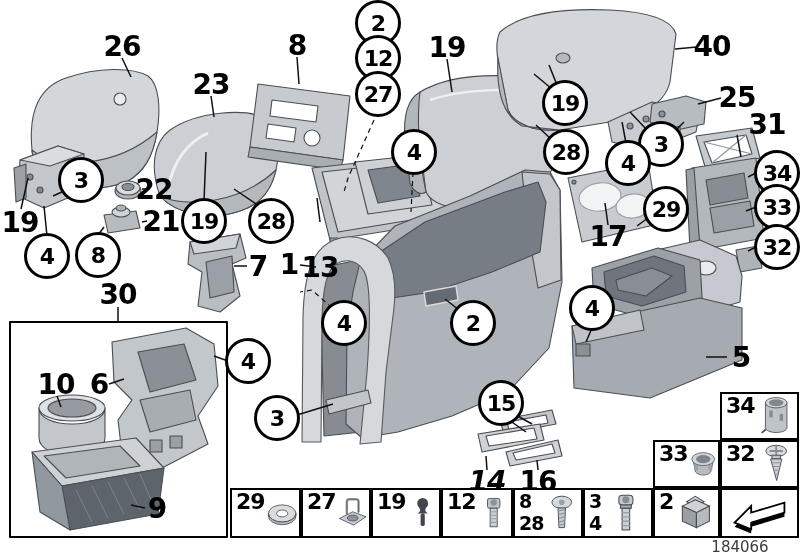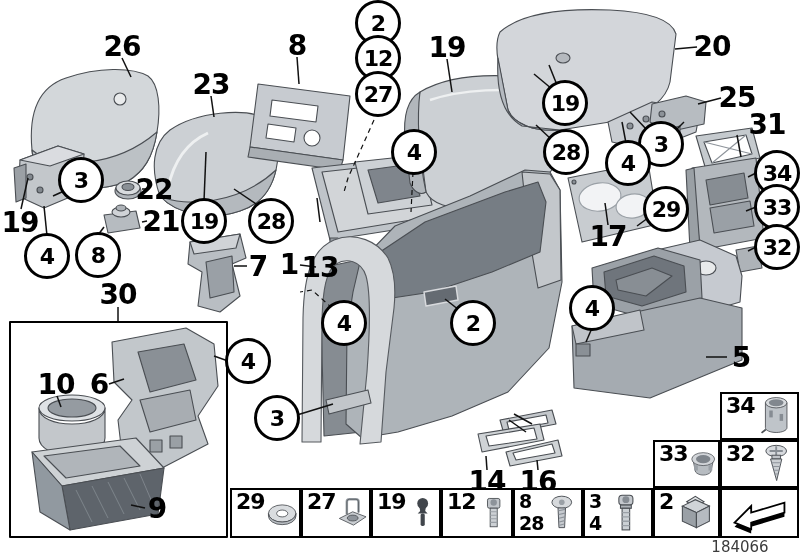--- a/index.html
+++ b/index.html
@@ -300,36 +300,36 @@
     <path d="M413,172 L411,212" stroke-dasharray="5 4" stroke-width="1.2"></path>
     <path d="M332,308 L312,290 L300,292" stroke-dasharray="5 4" stroke-width="1.2"></path>
   </g>
 </svg>
 
 <div id="callout-layer">
       <div class="callout plain" style="left: 122px; top: 46px;">26</div>
       <div class="callout plain" style="left: 297px; top: 45px;">8</div>
       <div class="callout plain" style="left: 211px; top: 84px;">23</div>
       <div class="callout plain" style="left: 447px; top: 47px;">19</div>
-      <div class="callout plain" style="left: 712px; top: 46px;">20</div>
+      <div class="callout plain" style="left: 712px; top: 46px;">40</div>
       <div class="callout plain" style="left: 737px; top: 97px;">25</div>
       <div class="callout plain" style="left: 737px; top: 124px; margin-left: 30px;">31</div>
       <div class="callout plain" style="left: 154px; top: 189px;">22</div>
       <div class="callout plain" style="left: 161px; top: 221px;">21</div>
       <div class="callout plain" style="left: 20px; top: 222px;">19</div>
       <div class="callout plain" style="left: 320px; top: 235px; margin-top: 32px;">13</div>
       <div class="callout plain" style="left: 608px; top: 236px;">17</div>
       <div class="callout plain" style="left: 258px; top: 266px;">7</div>
       <div class="callout plain" style="left: 289px; top: 264px;">1</div>
       <div class="callout plain" style="left: 118px; top: 294px;">30</div>
       <div class="callout plain" style="left: 56px; top: 384px;">10</div>
       <div class="callout plain" style="left: 99px; top: 384px;">6</div>
       <div class="callout plain" style="left: 157px; top: 508px;">9</div>
       <div class="callout plain" style="left: 741px; top: 357px;">5</div>
-      <div class="callout plain" style="left: 487px; top: 481px;">14</div>
+      <div class="callout plain" style="left: 487px; top: 481px; font-style: italic;">14</div>
       <div class="callout plain" style="left: 538px; top: 481px;">16</div>
       <div class="callout circled" style="left: 378px; top: 23px;">2</div>
       <div class="callout circled" style="left: 378px; top: 58px;">12</div>
       <div class="callout circled" style="left: 378px; top: 94px;">27</div>
       <div class="callout circled" style="left: 414px; top: 152px;">4</div>
       <div class="callout circled" style="left: 565px; top: 103px;">19</div>
       <div class="callout circled" style="left: 566px; top: 152px;">28</div>
       <div class="callout circled" style="left: 661px; top: 144px;">3</div>
       <div class="callout circled" style="left: 628px; top: 163px;">4</div>
       <div class="callout circled" style="left: 777px; top: 173px;">34</div>
@@ -337,20 +337,21 @@
       <div class="callout circled" style="left: 777px; top: 247px;">32</div>
       <div class="callout circled" style="left: 666px; top: 209px;">29</div>
       <div class="callout circled" style="left: 81px; top: 180px;">3</div>
       <div class="callout circled" style="left: 47px; top: 256px;">4</div>
       <div class="callout circled" style="left: 98px; top: 255px;">8</div>
       <div class="callout circled" style="left: 204px; top: 221px;">19</div>
       <div class="callout circled" style="left: 271px; top: 221px;">28</div>
       <div class="callout circled" style="left: 344px; top: 323px;">4</div>
       <div class="callout circled" style="left: 473px; top: 323px;">2</div>
       <div class="callout circled" style="left: 277px; top: 418px;">3</div>
+      <div class="callout circled" style="left: 501px; top: 403px;">15</div>
       <div class="callout circled" style="left: 592px; top: 308px;">4</div>
       <div class="callout circled" style="left: 248px; top: 361px;">4</div>
     </div>
 <div id="legend-layer">
       <div class="legend-box" style="left: 230px; top: 488px; width: 71px; height: 50px;">
         <div class="legend-labels">
           <span>29</span>
         </div>
         <svg>
           <use href="#washer-icon"></use>

